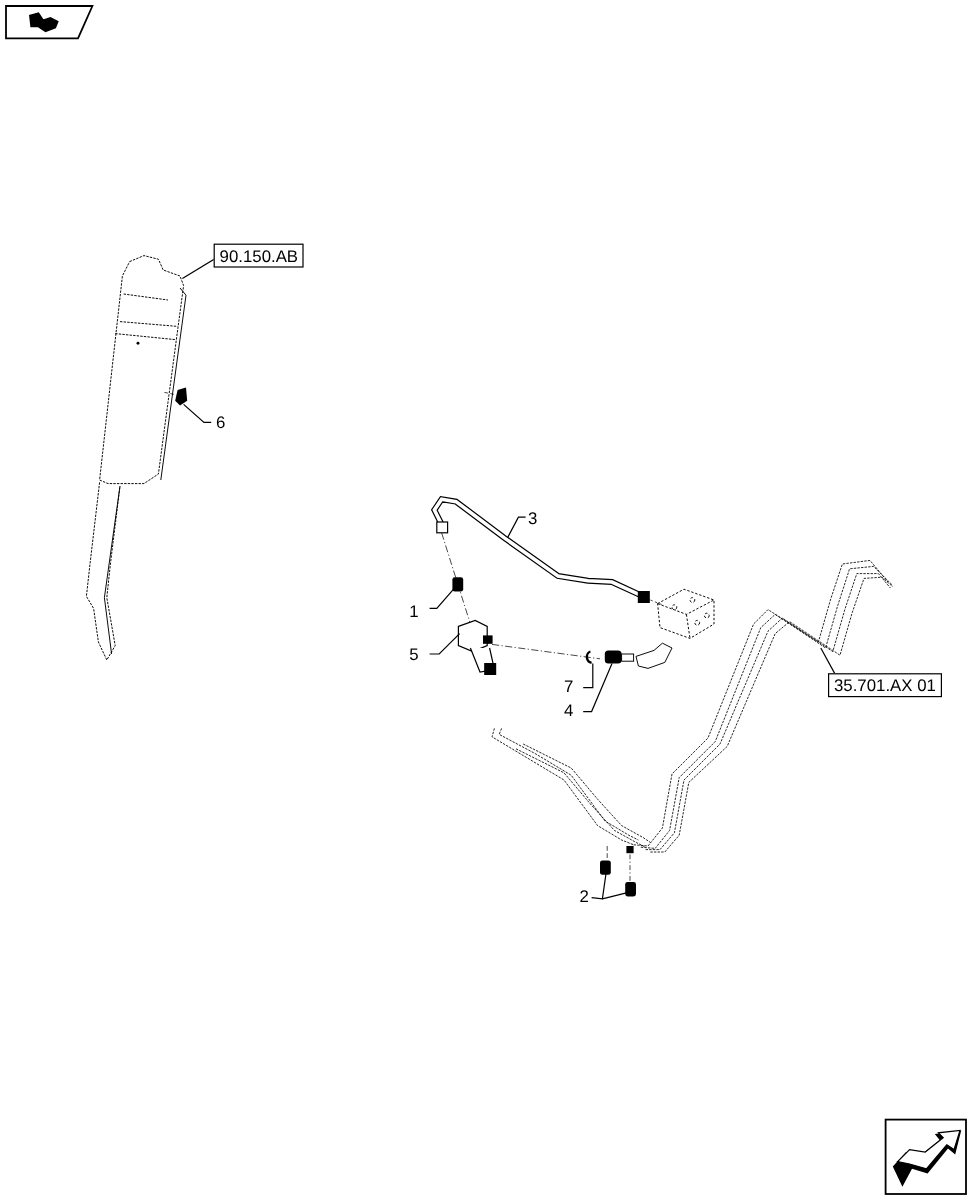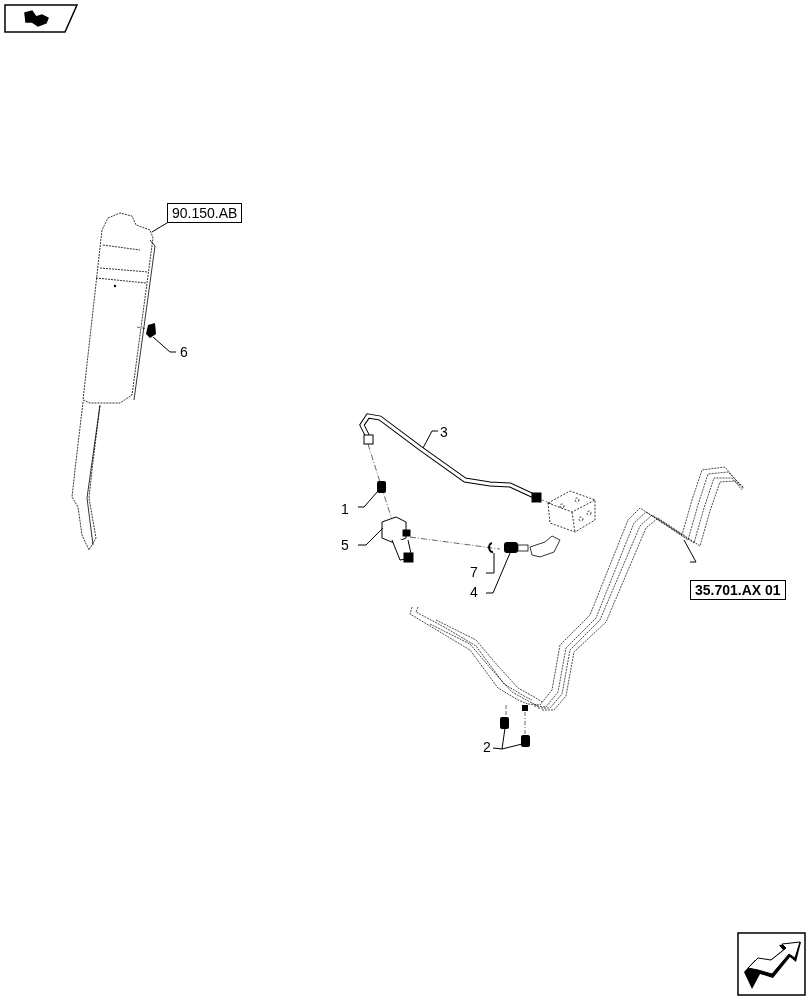--- a/index.html
+++ b/index.html
@@ -107,22 +107,22 @@
   <polyline points="493,748 502,749 505,728" fill="none" stroke="#000" stroke-width="1"></polyline>
   <polyline points="502,749 522,744" fill="none" stroke="#000" stroke-width="1"></polyline>
 
   <g>
     <rect x="738" y="933" width="67" height="62" fill="#fff" stroke="#000" stroke-width="1.5"></rect>
     <path d="M744 972 L755 960 L768 962 L783 950 L779 945 L801 942 L796 962 L790 957 L773 978 L760 974 L752 989 Z" fill="#000"></path>
     <path d="M748 968 L758 958 L771 960 L786 948 L782 944 L800 942 L795 958 L789 954 L772 974 L758 970 Z" fill="#fff" stroke="#000" stroke-width="1"></path>
   </g>
 </svg>
 
-<div class="ref-box" style="left:167px; top:203px;">90.150.AB</div>
-<div class="ref-box" style="left:690px; top:580px;font-weight:bold;">35.701.AX 01</div>
+<div class="ref-box" style="left:178px; top:203px;">90.150.AB</div>
+<div class="ref-box" style="left:690px; top:561px;">35.701.AX 01</div>
 
 <div class="callout" style="left:341px; top:501px;">1</div>
 <div class="callout" style="left:483px; top:739px;">2</div>
 <div class="callout" style="left:440px; top:424px;">3</div>
 <div class="callout" style="left:470px; top:584px;">4</div>
 <div class="callout" style="left:341px; top:537px;">5</div>
 <div class="callout" style="left:180px; top:344px;">6</div>
 <div class="callout" style="left:470px; top:564px;">7</div>
 
 </body></html>

